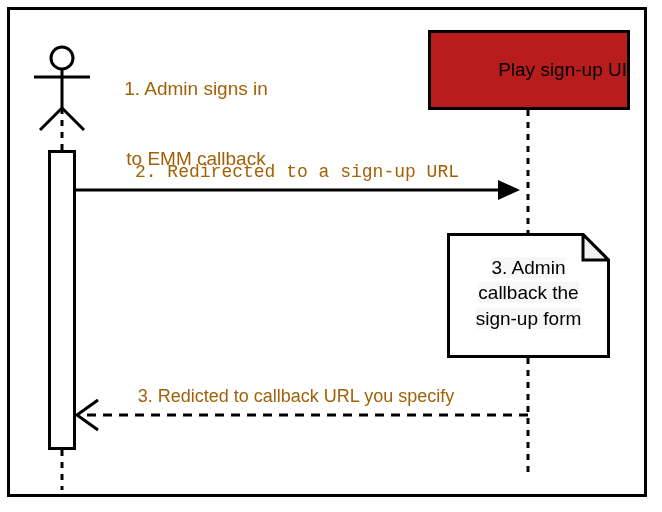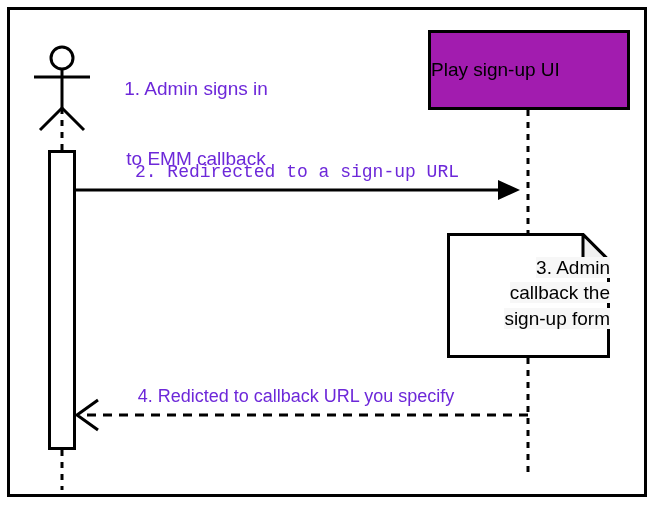--- a/index.html
+++ b/index.html
@@ -30,43 +30,43 @@
   svg.overlay {
     position: absolute;
     left: 0;
     top: 0;
     width: 662px;
     height: 512px;
     pointer-events: none;
   }
   .txt {
     position: absolute;
-    color: #6d28d9;
+    color: #a16207;
     white-space: pre;
     line-height: 1.22;
   }
   .actor-label {
     left: 92px;
     top: 31px;
     width: 208px;
     text-align: center;
     font-size: 19px;
   }
   .play-box {
     position: absolute;
     left: 428px;
     top: 30px;
     width: 202px;
     height: 80px;
     border: 3px solid #000000;
-    background: #a21caf;
+    background: #b91c1c;
     box-sizing: border-box;
     display: flex;
     align-items: center;
-    justify-content: flex-start;
+    justify-content: flex-end;
   }
   .play-box-label {
     font-size: 19px;
     color: #000000;
     white-space: pre;
   }
   .msg2-label {
     left: 132px;
     top: 162px;
     width: 330px;
@@ -86,21 +86,21 @@
     left: 447px;
     top: 233px;
     width: 163px;
     height: 125px;
   }
   .note-text {
     position: absolute;
     left: 0px;
     top: 22px;
     width: 163px;
-    text-align: right;
+    text-align: center;
     font-size: 19px;
     color: #000000;
     line-height: 1.33;
   }
   .note-text span {
     background: #f7f7f7;
     display: inline;
   }
   .activation-bar {
     position: absolute;
@@ -124,21 +124,21 @@
     <span class="play-box-label">Play sign-up UI</span>
   </div>
 
   <div class="txt actor-label">
     <div>1. Admin signs in</div>
     <div>to EMM callback</div>
   </div>
 
   <div class="txt msg2-label">2. Redirected to a sign-up URL</div>
 
-  <div class="txt msg4-label">4. Redicted to callback URL you specify</div>
+  <div class="txt msg4-label">3. Redicted to callback URL you specify</div>
 
   <div class="activation-bar"></div>
 
   <div class="note-wrap">
     <svg width="163" height="125" viewBox="0 0 163 125">
       <path d="M 1.5 1.5 L 136 1.5 L 161.5 27 L 161.5 123.5 L 1.5 123.5 Z" fill="#ffffff" stroke="#000000" stroke-width="3"></path>
       <path d="M 136 1.5 L 136 27 L 161.5 27 Z" fill="#f0f0f0" stroke="#000000" stroke-width="3" stroke-linejoin="miter"></path>
     </svg>
     <div class="note-text">
       <div><span>3. Admin</span></div>

